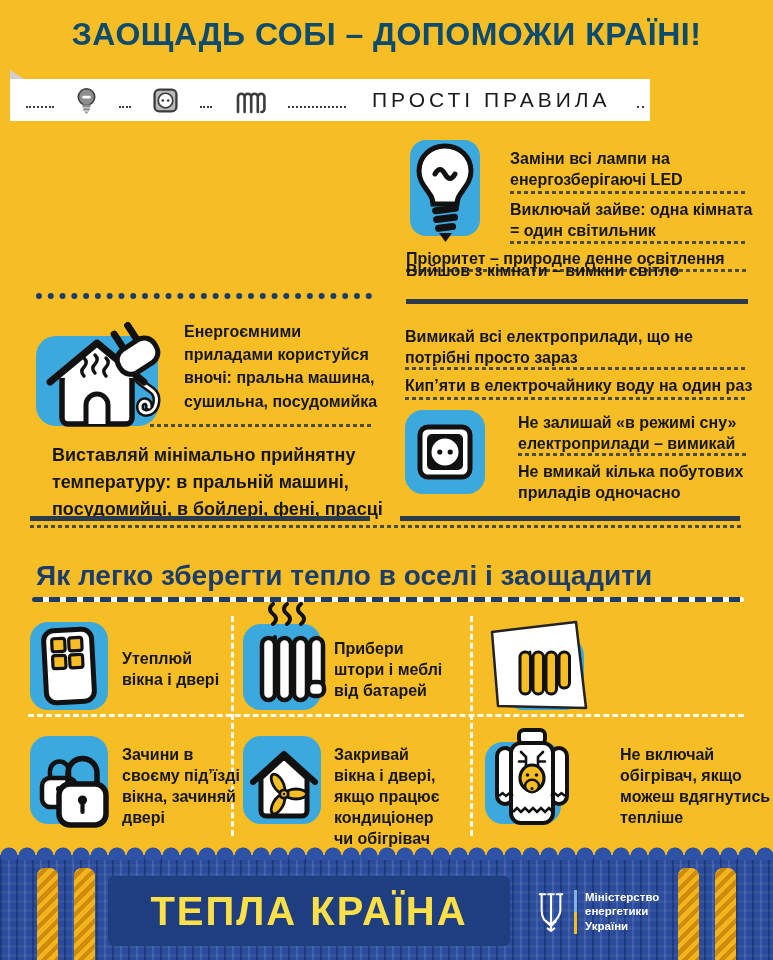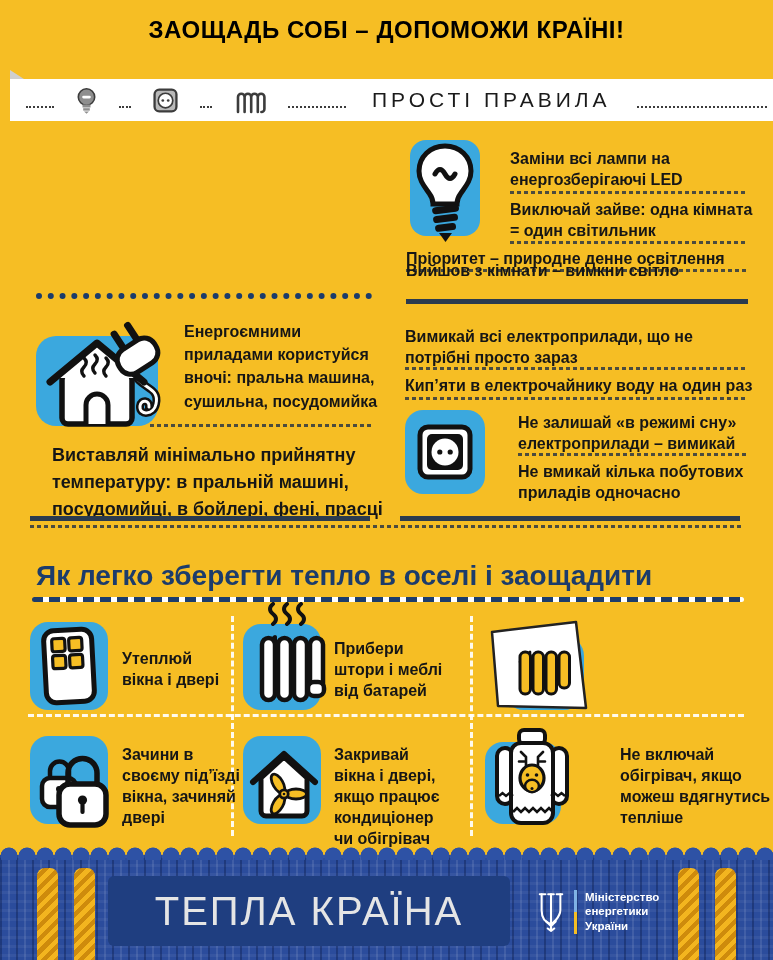--- a/index.html
+++ b/index.html
@@ -4,24 +4,24 @@
 <style>
   html,body{margin:0;padding:0;background:#e8e8e8;}
   .poster{
     position:relative;width:773px;height:960px;overflow:hidden;
     background:#F6BE24;
     font-family:"Liberation Sans","DejaVu Sans",sans-serif;
   }
   
   .hdr-title{
     position:absolute;top:16px;left:0;width:100%;text-align:center;
-    font-size:24px;font-weight:800;color:#000000;letter-spacing:.5px;white-space:nowrap;
+    font-size:32px;font-weight:800;color:#0c4a6e;letter-spacing:.5px;white-space:nowrap;
   }
   .rules-strip{
-    position:absolute;top:79px;left:10px;width:763px;height:42px;background:#fff;
+    position:absolute;top:79px;left:10px;width:640px;height:42px;background:#fff;
     display:flex;align-items:center;gap:16px;
   }
   .fold{position:absolute;left:0;top:-9px;width:0;height:0;
     border-left:14px solid #cfcfcf;border-top:9px solid transparent;}
   .dotline{height:0;border-bottom:2.5px dotted #3c3c3c;margin-top:14px;}
   .rules-label{font-size:21px;letter-spacing:4px;color:#1a1a1a;font-weight:500;margin:0 10px;white-space:nowrap;}
   .strip-icon{margin:0 6px;flex:none;}
   
   .tip{position:absolute;font-size:16px;line-height:1.32;font-weight:700;color:#161616;}
   .tip-lg{font-size:18px;line-height:1.5;}
@@ -43,21 +43,21 @@
     background-image:radial-gradient(circle at 9px 10px,#2E52A5 8.2px,rgba(0,0,0,0) 8.8px);
     background-size:18px 14px;}
   .knit-body{position:absolute;top:9px;left:0;right:0;bottom:0;background:#2B4C9C;
     background-image:
       repeating-linear-gradient(90deg,rgba(8,22,64,.35) 0 2px,rgba(0,0,0,0) 2px 8px,rgba(255,255,255,.10) 8px 10px,rgba(0,0,0,0) 10px 16px),
       repeating-linear-gradient(180deg,rgba(255,255,255,.05) 0 3px,rgba(0,0,0,0) 3px 9px);}
   .braid{position:absolute;top:22px;bottom:0;width:21px;border-radius:8px 8px 0 0;
     background:repeating-linear-gradient(135deg,#F3B51F 0 4.5px,#CE8B0C 4.5px 9px);}
   .banner-rect{position:absolute;left:108px;top:30px;width:402px;height:70px;background:#1F3E80;border-radius:6px;
     display:flex;align-items:center;justify-content:center;}
-  .banner-title{color:#e5e5e5;font-size:40px;font-weight:400;letter-spacing:2px;white-space:nowrap;}
+  .banner-title{color:#fde047;font-size:40px;font-weight:700;letter-spacing:2px;white-space:nowrap;}
   .ministry{position:absolute;left:536px;top:44px;display:flex;align-items:flex-start;gap:8px;}
   .min-div{width:3px;height:44px;background:linear-gradient(180deg,#7FB2E5 0 50%,#F6BE24 50% 100%);}
   .min-text{color:#fff;font-size:11.5px;font-weight:700;line-height:1.25;}
   .min-text span{display:block;}
 </style>
 </head>
 <body>
 
 <div class="poster">
 

